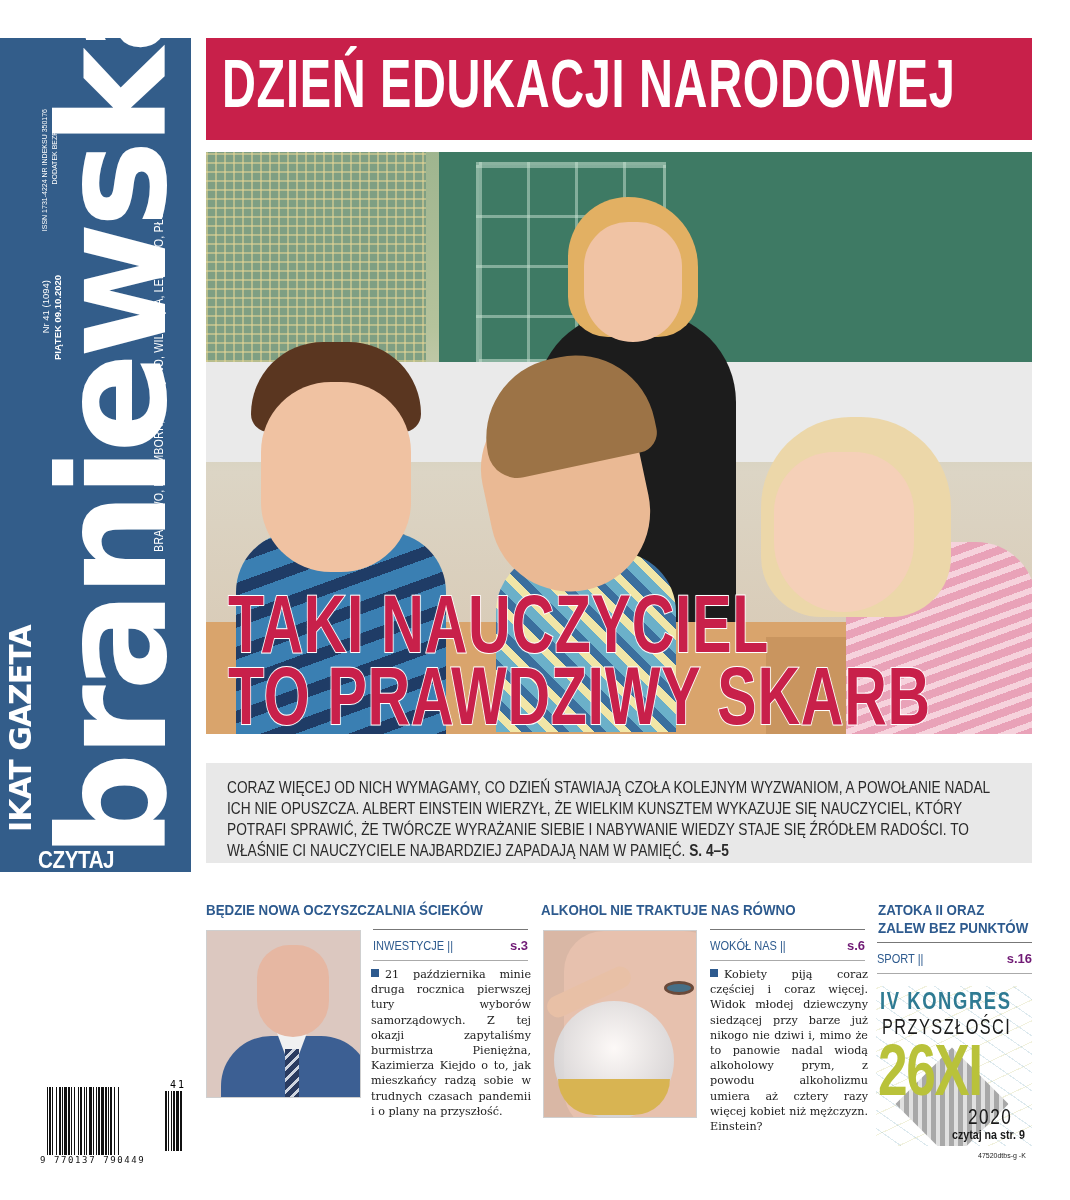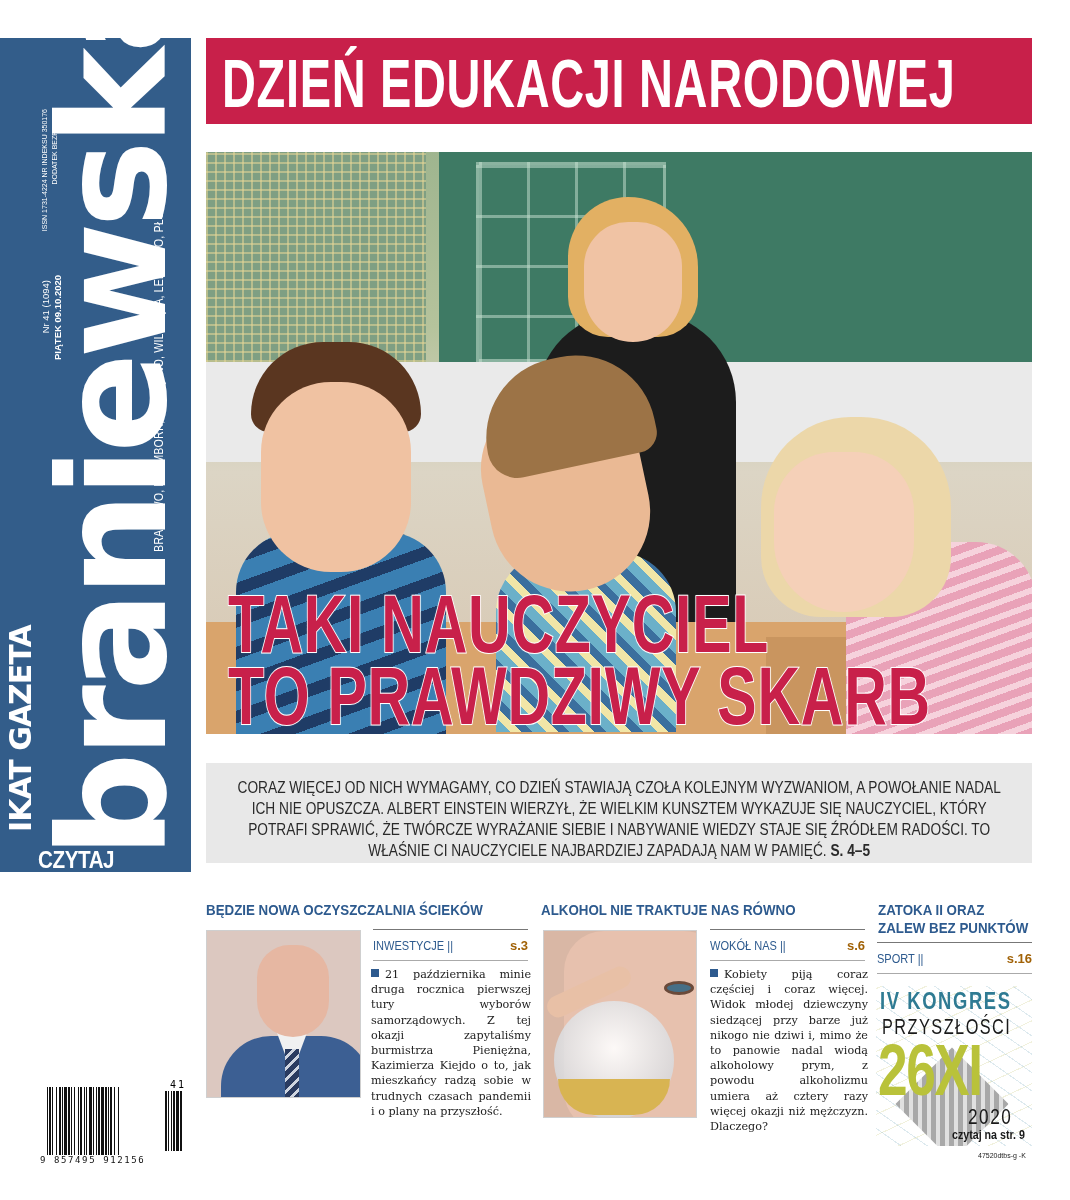--- a/index.html
+++ b/index.html
@@ -63,21 +63,21 @@
     .barcode { position: absolute; left: 40px; top: 1087px; width: 150px; height: 80px; }
     .barcode-bars { position: absolute; left: 7px; top: 0; height: 68px; width: 104px; display: flex; }
     .barcode-bars span { display: block; height: 100%; background: #111; }
     .barcode-digits { position: absolute; left: 0; top: 68px; font-family: "DejaVu Sans Mono", monospace; font-size: 9px; letter-spacing: 1.6px; color:#111; }
     .barcode-addon { position: absolute; left: 125px; top: 4px; width: 22px; height: 60px; display: flex; }
     .barcode-addon span { display:block; height:100%; background:#111; }
     .barcode-addon-num { position: absolute; left: 130px; top: -8px; font-family: "DejaVu Sans Mono", monospace; font-size: 10px; letter-spacing: 2px; }
 
     
     .banner {
-      position: absolute; left: 206px; top: 38px; width: 826px; height: 86px;
+      position: absolute; left: 206px; top: 38px; width: 826px; height: 102px;
       background: #c8204a; overflow: hidden;
     }
     .banner-text {
       position: absolute; left: 16px; top: 10px; color: #ffffff; white-space: nowrap;
       font-family: "Liberation Sans", sans-serif; font-weight: bold; font-size: 68px; line-height: 70px;
       transform: scaleX(0.69); transform-origin: 0 0; letter-spacing: 1px;
     }
 
     
     .hero {
@@ -123,42 +123,42 @@
       position: absolute; left: 22px; top: 436px; color: #c8204a; white-space: nowrap;
       font-family: "Liberation Sans", sans-serif; font-weight: bold; font-size: 82px; line-height: 72px;
       transform: scaleX(0.72); transform-origin: 0 0; letter-spacing: 1px;
       -webkit-text-stroke: 2px #ffffff; paint-order: stroke fill;
       text-shadow: 0 0 2px #fff;
     }
 
     
     .lead {
       position: absolute; left: 206px; top: 763px; width: 826px; height: 100px;
-      background: #e8e8e8; padding: 14px 20px 0 21px; text-align: center;
+      background: #e8e8e8; padding: 14px 20px 0 21px;
     }
     .lead-text {
       font-family: "Liberation Sans", sans-serif; font-size: 16.5px; line-height: 21px; color: #2a2a2a;
       width: 945px; transform: scaleX(0.83); transform-origin: 0 0; text-transform: uppercase;
     }
     .lead-text b { font-weight: bold; }
 
     
     .story-title {
       position: absolute; color: #2d5a8e; font-weight: bold; white-space: nowrap;
       font-family: "Liberation Sans", sans-serif; font-size: 15.5px; line-height: 20px;
       transform: scaleX(0.86); transform-origin: 0 0;
     }
     .story-photo { position: absolute; border: 1px solid #cfcfcf; overflow: hidden; }
     .story-meta {
       position: absolute; border-top: 1.5px solid #777; border-bottom: 1.5px solid #aaa;
       height: 32px; display: flex; justify-content: space-between; align-items: center;
       font-family: "Liberation Sans", sans-serif; font-size: 13px; color: #2d5a8e;
     }
     .story-meta .sec { transform: scaleX(0.85); transform-origin: 0 50%; white-space: nowrap; }
-    .story-meta .pg { color: #a16207; font-weight: bold; font-size: 13px; }
+    .story-meta .pg { color: #701a75; font-weight: bold; font-size: 13px; }
     .story-body {
       position: absolute; font-family: "DejaVu Serif", serif; font-size: 11.2px; line-height: 15.2px; color: #222;
       text-align: justify; hyphens: manual;
     }
     .story-body .sq { display: inline-block; width: 8px; height: 8px; background: #2d5a8e; margin-right: 6px; vertical-align: 1px; }
 
     
     .mayor { background: #dcc8c0; }
     .mayor .head { position:absolute; left: 50px; top: 14px; width: 72px; height: 92px; background:#e6b7a2; border-radius: 36px 36px 40px 40px; }
     .mayor .suit { position:absolute; left: 14px; top: 105px; width: 150px; height: 90px; background:#3c5f93; border-radius: 50px 50px 0 0; }
@@ -265,21 +265,21 @@
       <span style="width: 1px; background: transparent;"></span>
       <span style="width: 1px; background: rgb(17, 17, 17);"></span>
       <span style="width: 1px; background: transparent;"></span>
       <span style="width: 2px; background: rgb(17, 17, 17);"></span>
       <span style="width: 2px; background: transparent;"></span>
       <span style="width: 1px; background: rgb(17, 17, 17);"></span>
       <span style="width: 3px; background: transparent;"></span>
       <span style="width: 1px; background: rgb(17, 17, 17);"></span>
       <span style="width: 1px; background: transparent;"></span>
     </div>
-  <div class="barcode-digits">9 857495 912156</div>
+  <div class="barcode-digits">9 770137 790449</div>
   <div class="barcode-addon-num">41</div>
   <div class="barcode-addon" id="addon">
       <span style="width: 2px; background: rgb(17, 17, 17);"></span>
       <span style="width: 1px; background: transparent;"></span>
       <span style="width: 1px; background: rgb(17, 17, 17);"></span>
       <span style="width: 2px; background: transparent;"></span>
       <span style="width: 1px; background: rgb(17, 17, 17);"></span>
       <span style="width: 1px; background: transparent;"></span>
       <span style="width: 2px; background: rgb(17, 17, 17);"></span>
       <span style="width: 1px; background: transparent;"></span>
@@ -341,21 +341,21 @@
   <div class="face"></div>
   <div class="eye"></div>
   <div class="glass"></div>
   <div class="whisky"></div>
   <div class="hand"></div>
 </div>
 <div class="story-meta" style="left:710px; top:929px; width:155px;text-align:right;">
   <span class="sec">WOKÓŁ NAS ||</span>
   <span class="pg">s.6</span>
 </div>
-<div class="story-body" style="left:710px; top:967px; width:158px;"><span class="sq"></span><span>Kobiety piją coraz częściej i coraz więcej. Widok młodej dziewczyny siedzącej przy barze już nikogo nie dziwi i, mimo że to panowie nadal wiodą alkoholowy prym, z powodu alkoholizmu umiera aż cztery razy więcej okazji niż mężczyzn. Dlaczego?</span></div>
+<div class="story-body" style="left:710px; top:967px; width:158px;"><span class="sq"></span><span>Kobiety piją coraz częściej i coraz więcej. Widok młodej dziewczyny siedzącej przy barze już nikogo nie dziwi i, mimo że to panowie nadal wiodą alkoholowy prym, z powodu alkoholizmu umiera aż cztery razy więcej kobiet niż mężczyzn. Einstein?</span></div>
 
 <div class="story-title" style="left:878px; top:900px;">ZATOKA II ORAZ</div>
 <div class="story-title" style="left:878px; top:918px;">ZALEW BEZ PUNKTÓW</div>
 <div class="story-meta" style="left:877px; top:942px; width:155px;">
   <span class="sec">SPORT ||</span>
   <span class="pg">s.16</span>
 </div>
 
 <div class="congress">
   <div class="bg-lines"></div>

